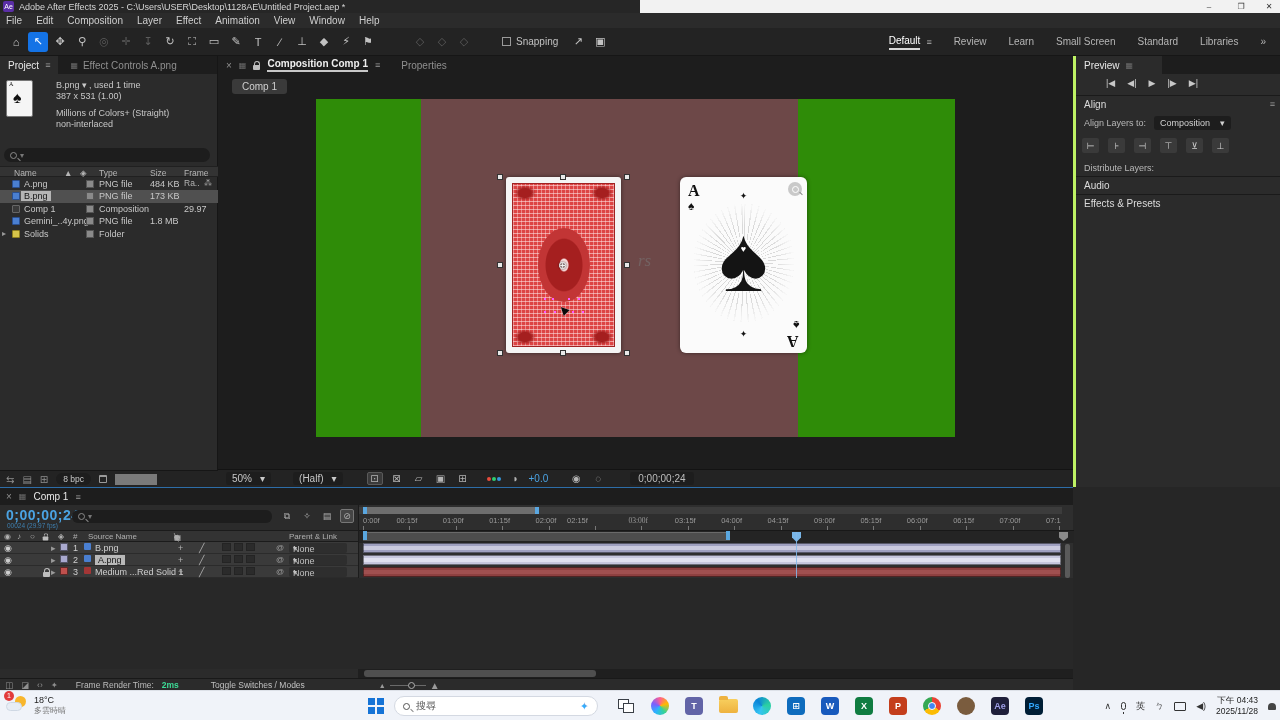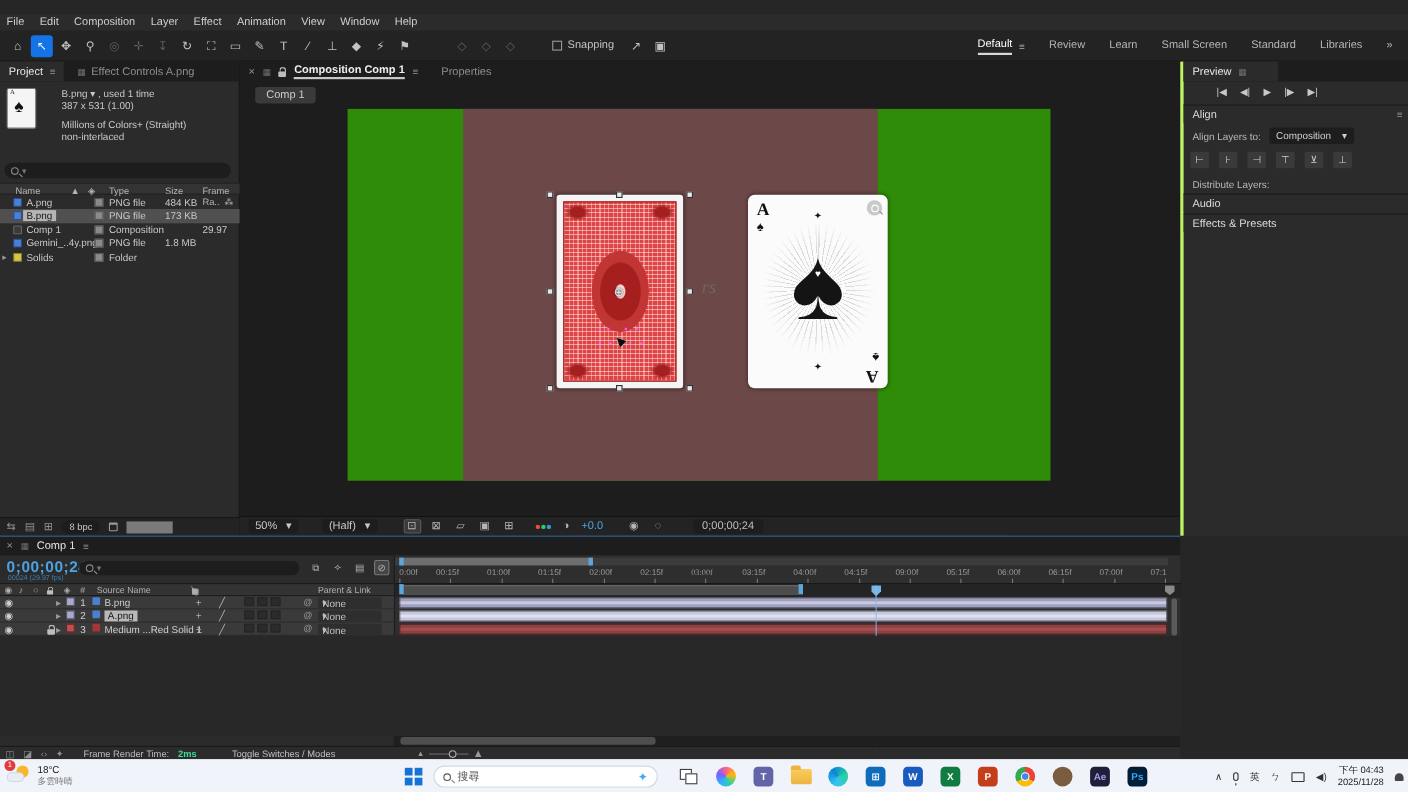--- a/index.html
+++ b/index.html
@@ -198,20 +198,28 @@
   .tray-mic{width:5px;height:8px;border:1px solid #333;border-radius:3px;position:relative;}
   .tray-mic::after{content:"";position:absolute;left:1px;top:9px;width:1px;height:2px;background:#333;}
   .tray-display{width:12px;height:9px;border:1px solid #333;border-radius:1px;}
   .tray-bell{width:8px;height:7px;background:#444;border-radius:4px 4px 1px 1px;}
 </style>
 </head>
 <body>
 
 <div id="stage" class="noselect">
 
+  <div id="titlebar" class="abs">
+    <div class="light"></div>
+    <div id="app-badge">Ae</div>
+    <div id="title-text">Adobe After Effects 2025 - C:\Users\USER\Desktop\1128AE\Untitled Project.aep *</div>
+    <div class="winctl" style="left:1196px">–</div>
+    <div class="winctl" style="left:1228px">❐</div>
+    <div class="winctl" style="left:1256px">✕</div>
+  </div>
 
   <div id="menubar" class="abs">
       <span>File</span>
       <span>Edit</span>
       <span>Composition</span>
       <span>Layer</span>
       <span>Effect</span>
       <span>Animation</span>
       <span>View</span>
       <span>Window</span>
@@ -508,21 +516,21 @@
           <span class="tick-label" style="left: 4px;">0:00f</span>
           <span class="tick-mark" style="left: 4px;"></span>
           <span class="tick-label" style="left: 37.4px;">00:15f</span>
           <span class="tick-mark" style="left: 50.4px;"></span>
           <span class="tick-label" style="left: 83.8px;">01:00f</span>
           <span class="tick-mark" style="left: 96.8px;"></span>
           <span class="tick-label" style="left: 130.2px;">01:15f</span>
           <span class="tick-mark" style="left: 143.2px;"></span>
           <span class="tick-label" style="left: 176.6px;">02:00f</span>
           <span class="tick-mark" style="left: 189.6px;"></span>
-          <span class="tick-label" style="left: 223px;">02:15f</span>
+          <span class="tick-label" style="left: 208px;">02:15f</span>
           <span class="tick-mark" style="left: 236px;"></span>
           <span class="tick-label" style="left: 269.4px; font-family: Liberation Serif, serif;">03:00f</span>
           <span class="tick-mark" style="left: 282.4px;"></span>
           <span class="tick-label" style="left: 315.8px;">03:15f</span>
           <span class="tick-mark" style="left: 328.8px;"></span>
           <span class="tick-label" style="left: 362.2px;">04:00f</span>
           <span class="tick-mark" style="left: 375.2px;"></span>
           <span class="tick-label" style="left: 408.6px;">04:15f</span>
           <span class="tick-mark" style="left: 421.6px;"></span>
           <span class="tick-label" style="left: 455px;">09:00f</span>

